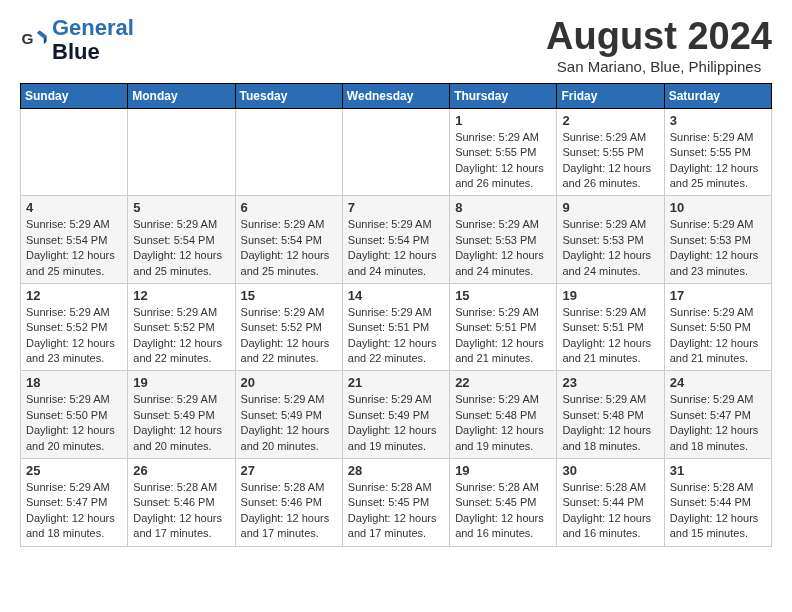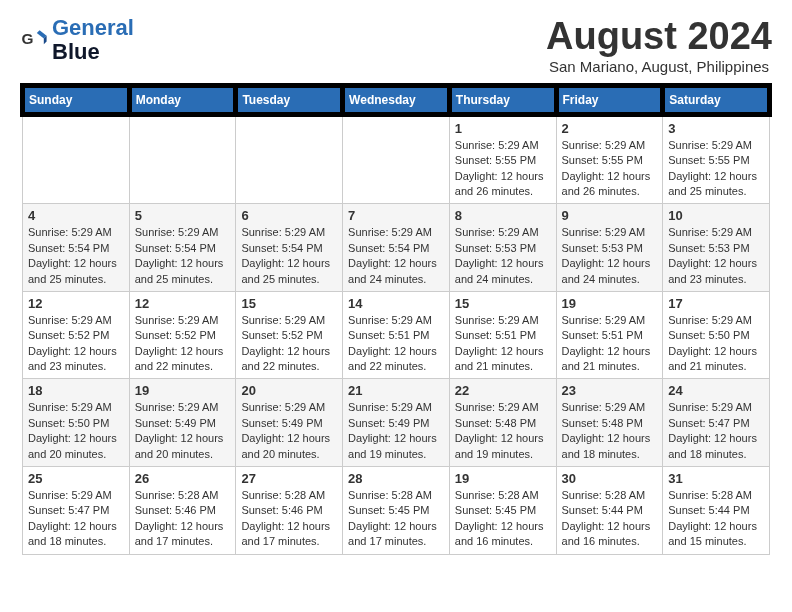--- a/index.html
+++ b/index.html
@@ -52,21 +52,21 @@
       border-collapse: collapse;
       font-size: 11px;
     }
     thead tr th {
       background-color: #2a6db5;
       color: #fff;
       padding: 5px 4px;
       text-align: left;
       font-size: 12px;
       font-weight: bold;
-      border: 5px solid #000000;
+      border: 1px solid #000000;
     }
     tbody tr td {
       border: 1px solid #ccc;
       vertical-align: top;
       padding: 4px 5px;
       height: 80px;
       width: calc(100% / 7);
       background: #fff;
     }
     tbody tr:nth-child(even) td {
@@ -98,21 +98,21 @@
       <polygon points="28,6 38,14 34,18 24,10" fill="#2a6db5"></polygon>
       <polygon points="34,18 38,14 38,22 34,26" fill="#1a4a8a"></polygon>
     </svg>
     <div class="logo-text">
       <div><span>General</span></div>
       <div><span style="color:#0f172a">Blue</span></div>
     </div>
   </div>
   <div class="title-area">
     <div class="month-year">August 2024</div>
-    <div class="location">San Mariano, August, Philippines</div>
+    <div class="location">San Mariano, Blue, Philippines</div>
   </div>
 </div>
 
 <table>
   <thead>
     <tr>
     <th>Sunday</th>
         <th>Monday</th>
         <th>Tuesday</th>
         <th>Wednesday</th>

